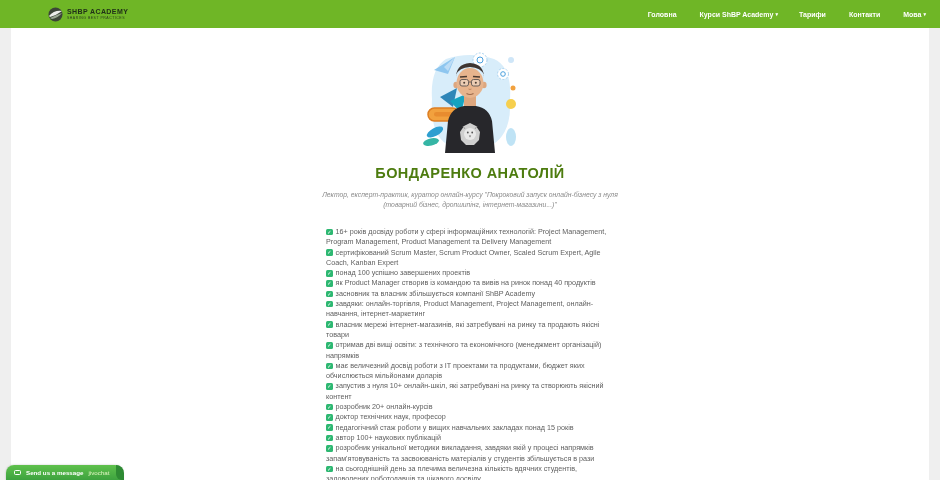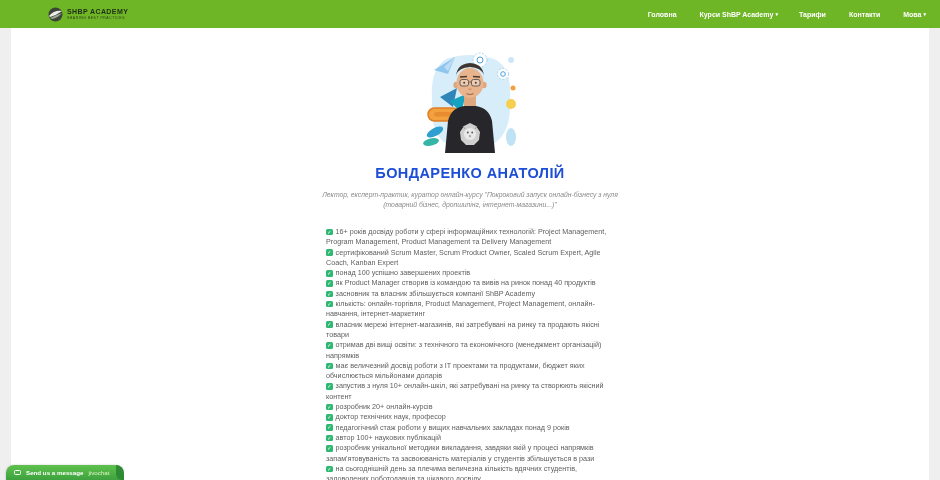--- a/index.html
+++ b/index.html
@@ -20,21 +20,21 @@
               white-space:nowrap; display:flex; align-items:center; }
   .nav-caret { font-size:5px; margin-left:2px; }
 
   
   .page { width:918px; height:452px; margin:0 auto; background:#ffffff; overflow:hidden; }
 
   .photo-wrap { width:96px; height:106px; margin:19px auto 0; }
   .photo-wrap svg { display:block; }
 
   .person-name { margin-top:12px; text-align:center; font-size:14.5px; font-weight:bold;
-                 color:#1d4ed8; letter-spacing:0.4px; }
+                 color:#4d7c0f; letter-spacing:0.4px; }
   .person-subtitle { width:312px; margin:9px auto 0; text-align:center; font-size:6.8px;
                      font-style:italic; color:#8a8a8a; line-height:9.5px; }
 
   .bullets { width:288px; margin:18px auto 0; list-style:none; }
   .bullets li { font-size:7.2px; color:#606060; line-height:10.3px; }
   .check { display:inline-block; width:6.6px; height:6.6px; background:#2eb872;
            border-radius:1.5px; color:#ffffff; font-size:5px; line-height:6.8px;
            text-align:center; margin-right:3px; vertical-align:0.2px; }
 
   
@@ -162,35 +162,35 @@
       <li><span class="check">✓</span><span>16+ років досвіду роботи у сфері інформаційних технологій: Project Management, Program Management, Product Management та Delivery Management</span></li>
 
       <li><span class="check">✓</span><span>сертифікований Scrum Master, Scrum Product Owner, Scaled Scrum Expert, Agile Coach, Kanban Expert</span></li>
 
       <li><span class="check">✓</span><span>понад 100 успішно завершених проектів</span></li>
 
       <li><span class="check">✓</span><span>як Product Manager створив із командою та вивів на ринок понад 40 продуктів</span></li>
 
       <li><span class="check">✓</span><span>засновник та власник збільшується компанії ShBP Academy</span></li>
 
-      <li><span class="check">✓</span><span>кількість: онлайн-торгівля, Product Management, Project Management, онлайн-навчання, інтернет-маркетинг</span></li>
+      <li><span class="check">✓</span><span>завдяки: онлайн-торгівля, Product Management, Project Management, онлайн-навчання, інтернет-маркетинг</span></li>
 
       <li><span class="check">✓</span><span>власник мережі інтернет-магазинів, які затребувані на ринку та продають якісні товари</span></li>
 
       <li><span class="check">✓</span><span>отримав дві вищі освіти: з технічного та економічного (менеджмент організацій) напрямків</span></li>
 
       <li><span class="check">✓</span><span>має величезний досвід роботи з ІТ проектами та продуктами, бюджет яких обчислюється мільйонами доларів</span></li>
 
       <li><span class="check">✓</span><span>запустив з нуля 10+ онлайн-шкіл, які затребувані на ринку та створюють якісний контент</span></li>
 
       <li><span class="check">✓</span><span>розробник 20+ онлайн-курсів</span></li>
 
       <li><span class="check">✓</span><span>доктор технічних наук, професор</span></li>
 
-      <li><span class="check">✓</span><span>педагогічний стаж роботи у вищих навчальних закладах понад 9 років</span></li>
+      <li><span class="check">✓</span><span>педагогічний стаж роботи у вищих навчальних закладах понад 15 років</span></li>
 
       <li><span class="check">✓</span><span>автор 100+ наукових публікацій</span></li>
 
       <li><span class="check">✓</span><span>розробник унікальної методики викладання, завдяки якій у процесі напрямків запам'ятовуваність та засвоюваність матеріалів у студентів збільшується в рази</span></li>
 
       <li><span class="check">✓</span><span>на сьогоднішній день за плечима величезна кількість вдячних студентів, задоволених роботодавців та цікавого досвіду</span></li>
     </ul>
 
 </main>
 

